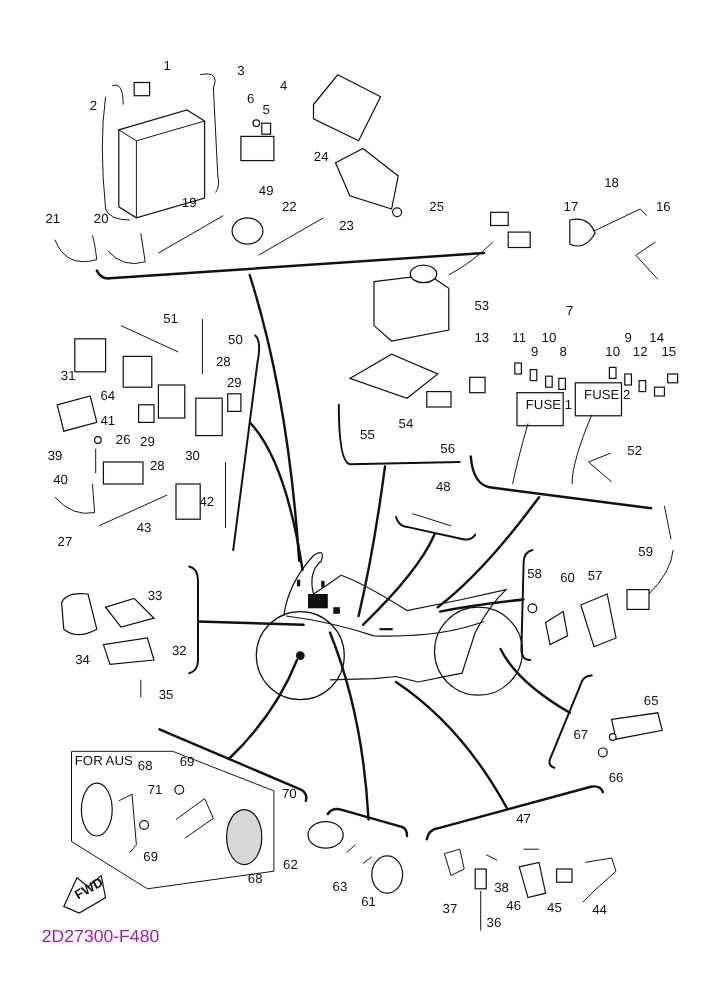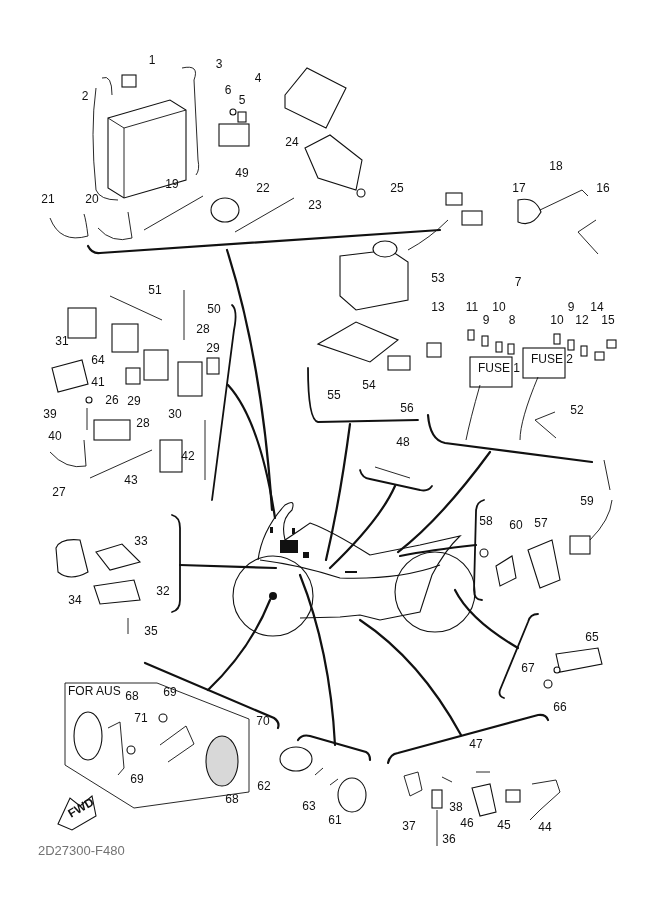--- a/index.html
+++ b/index.html
@@ -1,19 +1,19 @@
 <!DOCTYPE html>
 <html><head>
 <meta charset="utf-8">
 <style>
   html, body { margin: 0; padding: 0; background: #ffffff; }
   body { width: 661px; height: 913px; overflow: hidden; position: relative; font-family: "Liberation Sans", sans-serif; }
   #canvas { position: absolute; left: 0; top: 0; width: 661px; height: 913px; }
   .lbl { font-family: "Liberation Sans", sans-serif; font-size: 12px; fill: #111; }
-  .code { position: absolute; left: 38px; top: 843px; font-size: 13px; color: #737373; font-family: "Liberation Sans", sans-serif; }
+  .code { position: absolute; left: 38px; top: 843px; font-size: 16px; color: #a21caf; font-family: "Liberation Sans", sans-serif; }
   .region-title { font-family: "Liberation Sans", sans-serif; font-size: 12px; fill: #111; }
   .part { fill: #fff; stroke: #111; stroke-width: 1.1; }
   .part-dark { fill: #d8d8d8; stroke: #111; stroke-width: 1.1; }
   .thin { fill: none; stroke: #111; stroke-width: 0.9; }
   .group-line { fill: none; stroke: #111; stroke-width: 2.2; stroke-linecap: round; }
   .bracket { fill: none; stroke: #111; stroke-width: 1.8; stroke-linecap: round; }
   .bike { fill: none; stroke: #111; stroke-width: 1.1; }
 </style>
 </head>
 <body>

